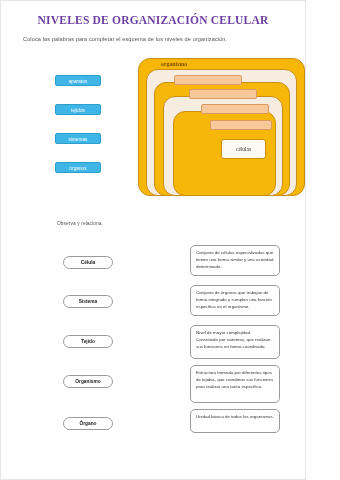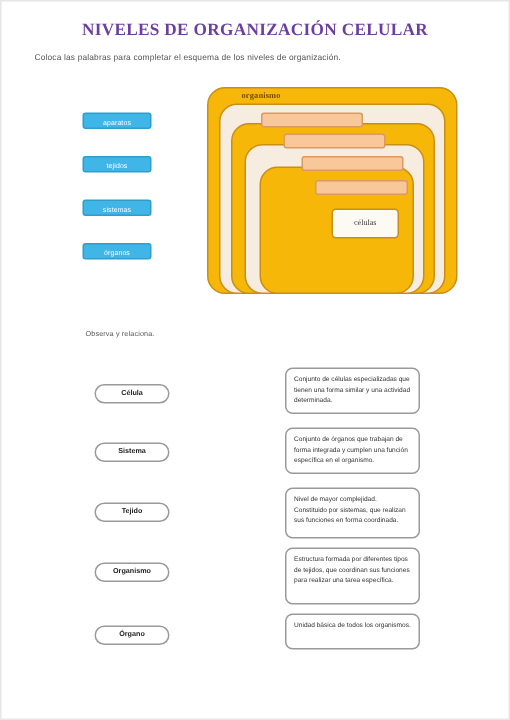--- a/index.html
+++ b/index.html
@@ -7,21 +7,21 @@
   html, body {
     width: 340px;
     height: 480px;
     background: #ffffff;
     font-family: "Liberation Sans", sans-serif;
     overflow: hidden;
   }
 
   .page {
     position: relative;
-    width: 340px;
+    width: 306px;
     height: 480px;
     background: #ffffff;
     border: 1px solid #e6e6e6;
   }
 
   
   .title {
     text-align: center;
     font-family: "Liberation Serif", serif;
     font-weight: bold;

